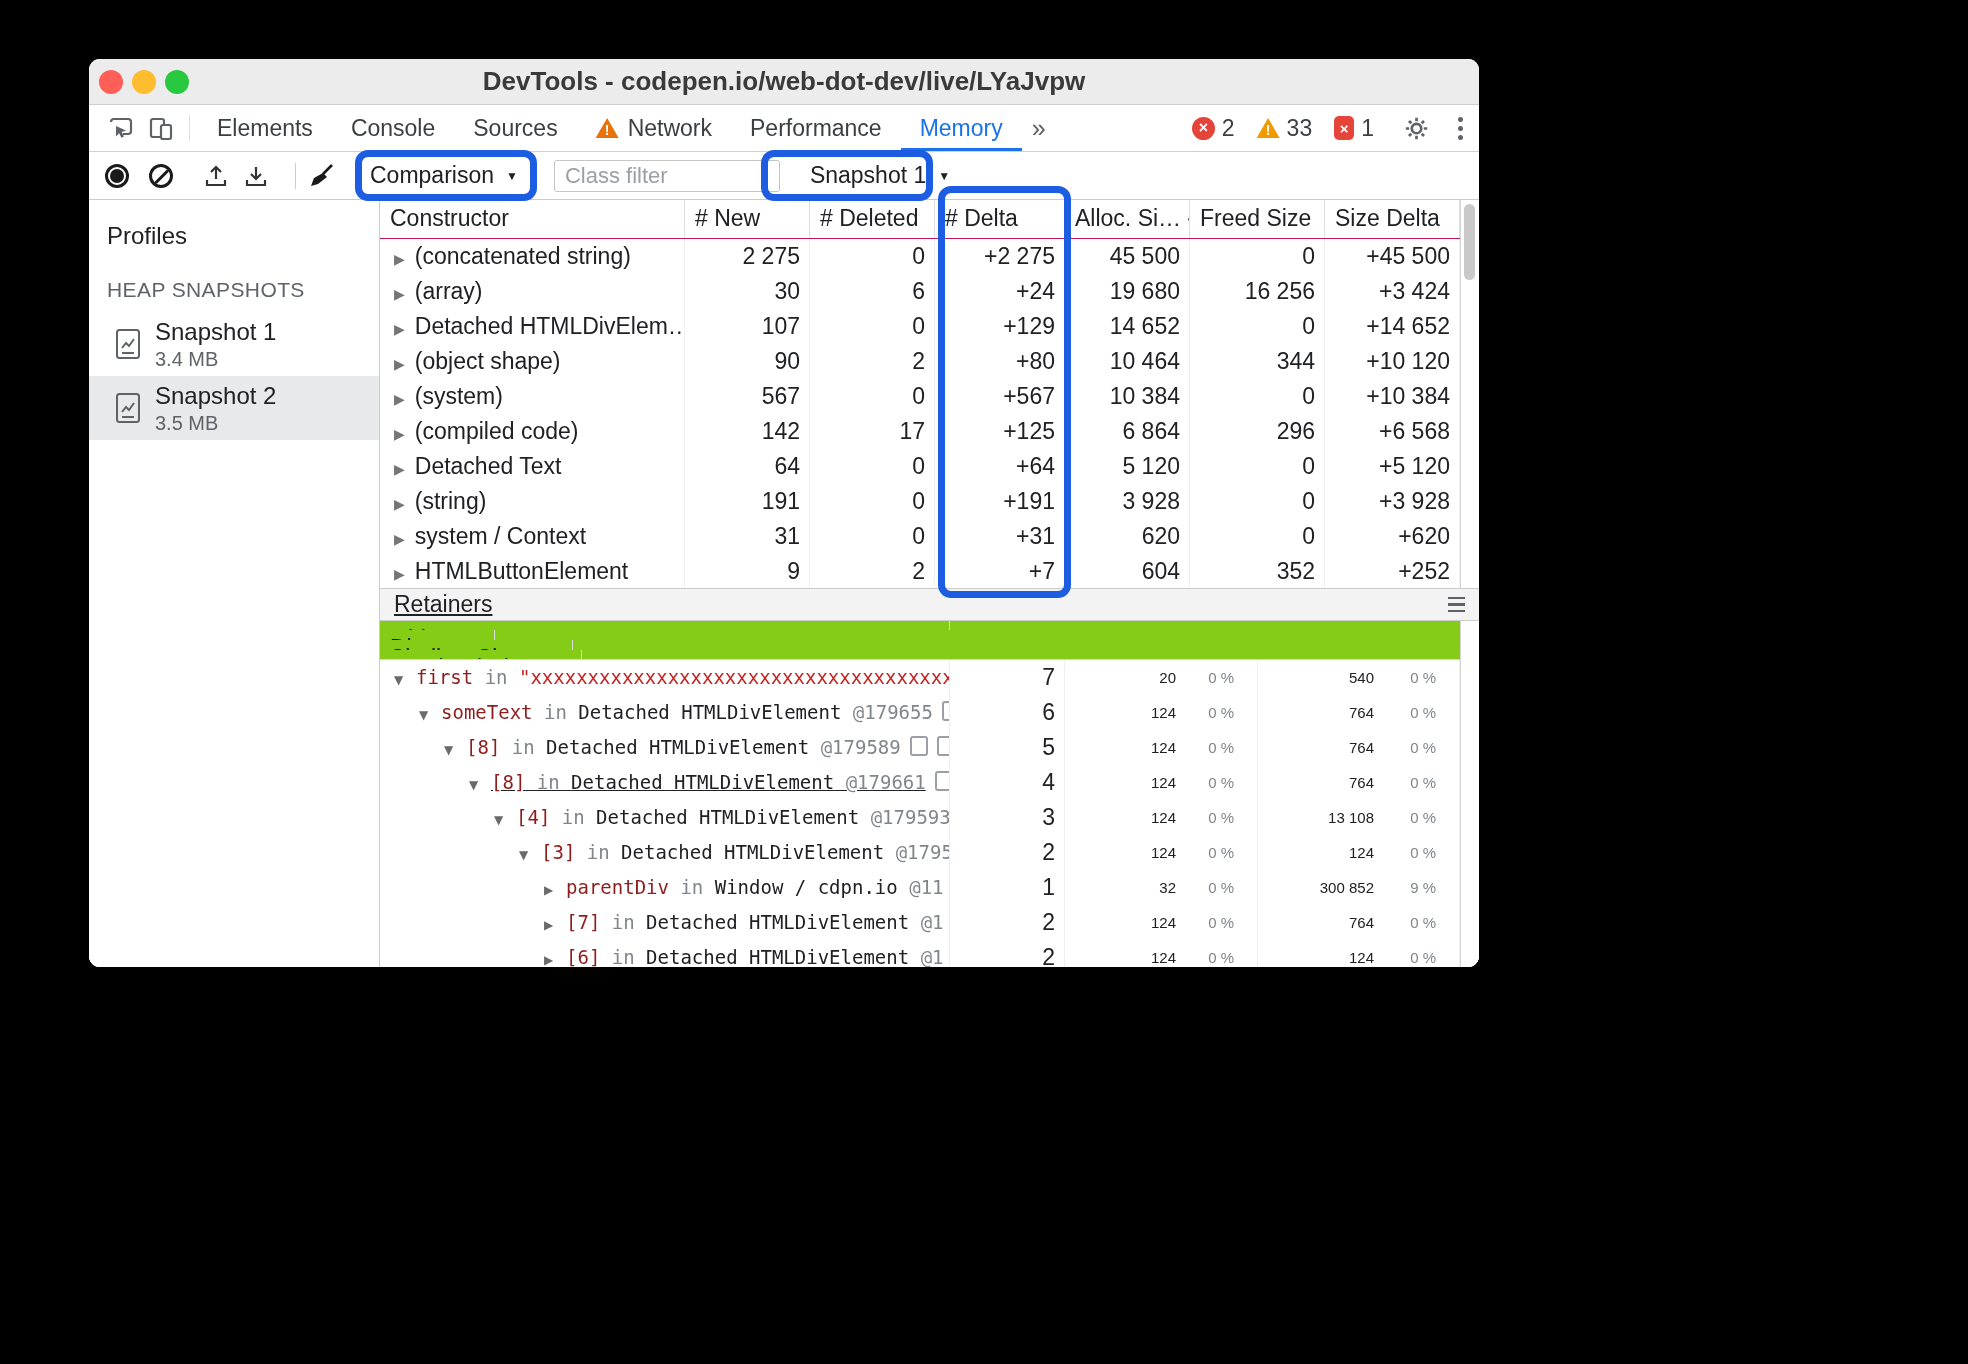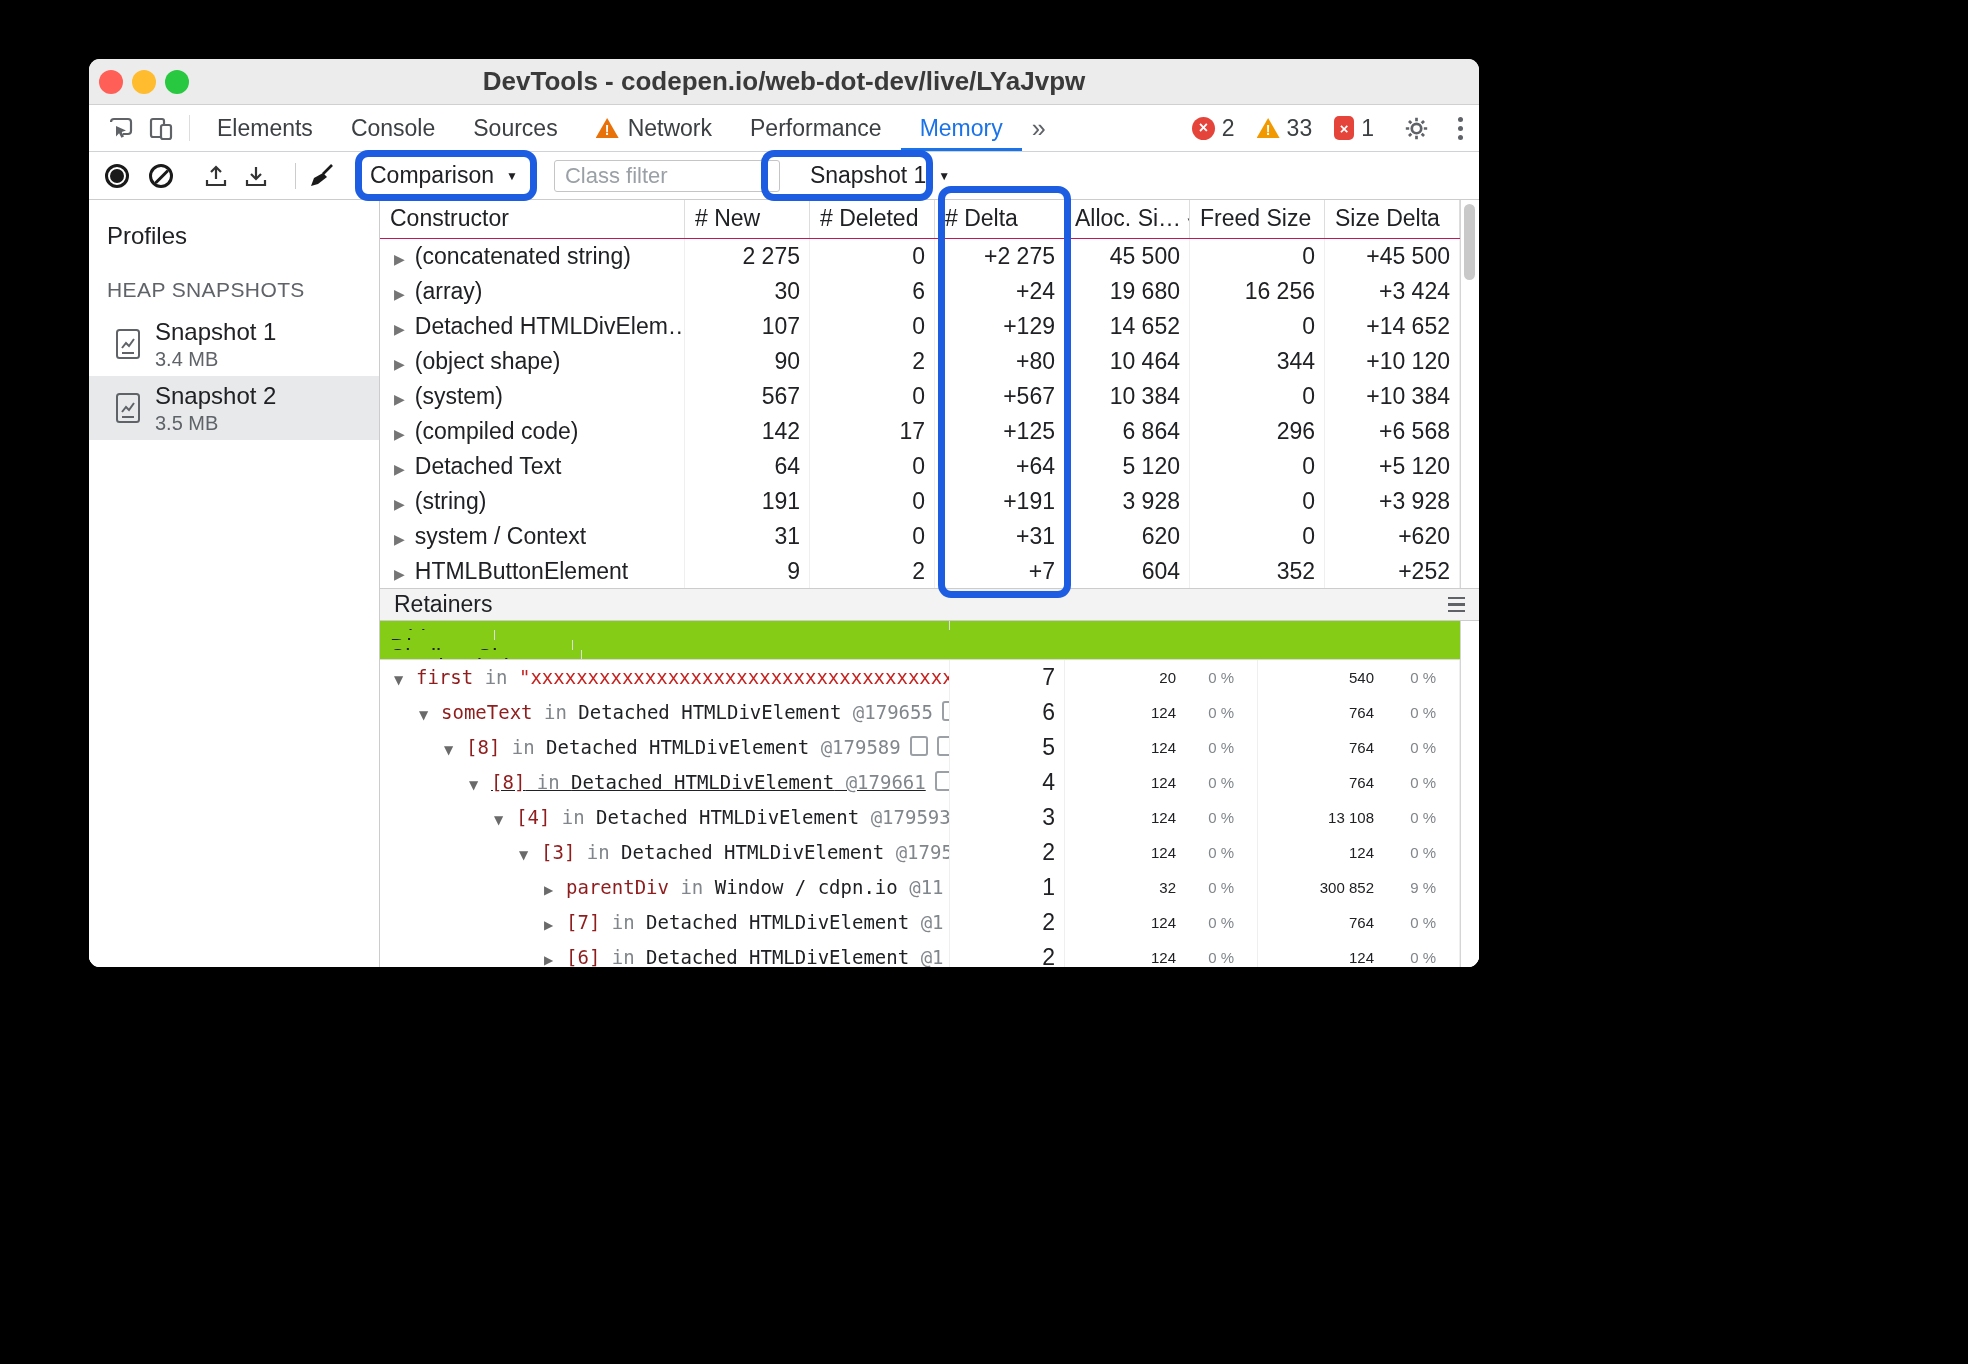--- a/index.html
+++ b/index.html
@@ -75,21 +75,21 @@
   .disc{color:#757575;font-size:14px;margin-right:10px;}
   .col-ctor{width:305px;} .col-new{width:125px;} .col-del{width:125px;} .col-delta{width:130px;}
   .col-alloc{width:125px;} .col-freed{width:135px;} .col-size{width:135px;}
 
   
   .gut1{position:absolute;left:1080px;top:0;width:18px;height:388px;border-left:1px solid #d5d5d5;box-sizing:border-box;}
   .gut1 .thumb{width:11px;height:76px;background:#c9c9c9;border-radius:6px;margin:4px auto 0;}
   .gut2{position:absolute;left:1080px;top:421px;bottom:0;width:18px;border-left:1px solid #d5d5d5;box-sizing:border-box;}
 
   
-  .ret-bar{position:absolute;left:0;top:388px;right:0;height:33px;background:#f3f3f3;border-top:1px solid #ccc;border-bottom:1px solid #ccc;box-sizing:border-box;display:flex;align-items:center;justify-content:space-between;padding:0 14px;}
+  .ret-bar{position:absolute;left:0;top:388px;right:0;height:33px;background:#f3f3f3;border-top:1px solid #ccc;border-bottom:1px solid #ccc;box-sizing:border-box;display:flex;align-items:center;justify-content:space-between;padding:0 14px;text-decoration:underline;}
   .ret-bar .label{font-size:23px;color:#202124;}
   .hamb{display:flex;flex-direction:column;gap:4px;}
   .hamb i{width:17px;height:2.5px;background:#5f6368;}
   .ret-head{position:absolute;left:0;top:421px;width:1080px;height:38px;border-bottom:1px solid #d9d9d9;display:flex;background:#84cc16;box-sizing:content-box;flex-direction:column;}
   .ret-body{position:absolute;left:0;top:460px;width:1080px;bottom:0;overflow:hidden;}
   .rrow{display:flex;height:35px;}
   .rcol-obj{width:570px;} .rcol-dist{width:115px;} .rcol-shallow{width:193px;} .rcol-ret{width:202px;}
   .robj{font-family:"DejaVu Sans Mono","Liberation Mono",monospace;font-size:19px;white-space:pre;color:#202124;}
   .tarrow{font-family:"DejaVu Sans",sans-serif;font-size:12px;color:#6a6a6a;display:inline-block;width:16px;margin-right:6px;}
   .edge{color:#8f1d1d;} .dim{color:#80868b;} .objn{color:#202124;} .str{color:#c5221f;}

